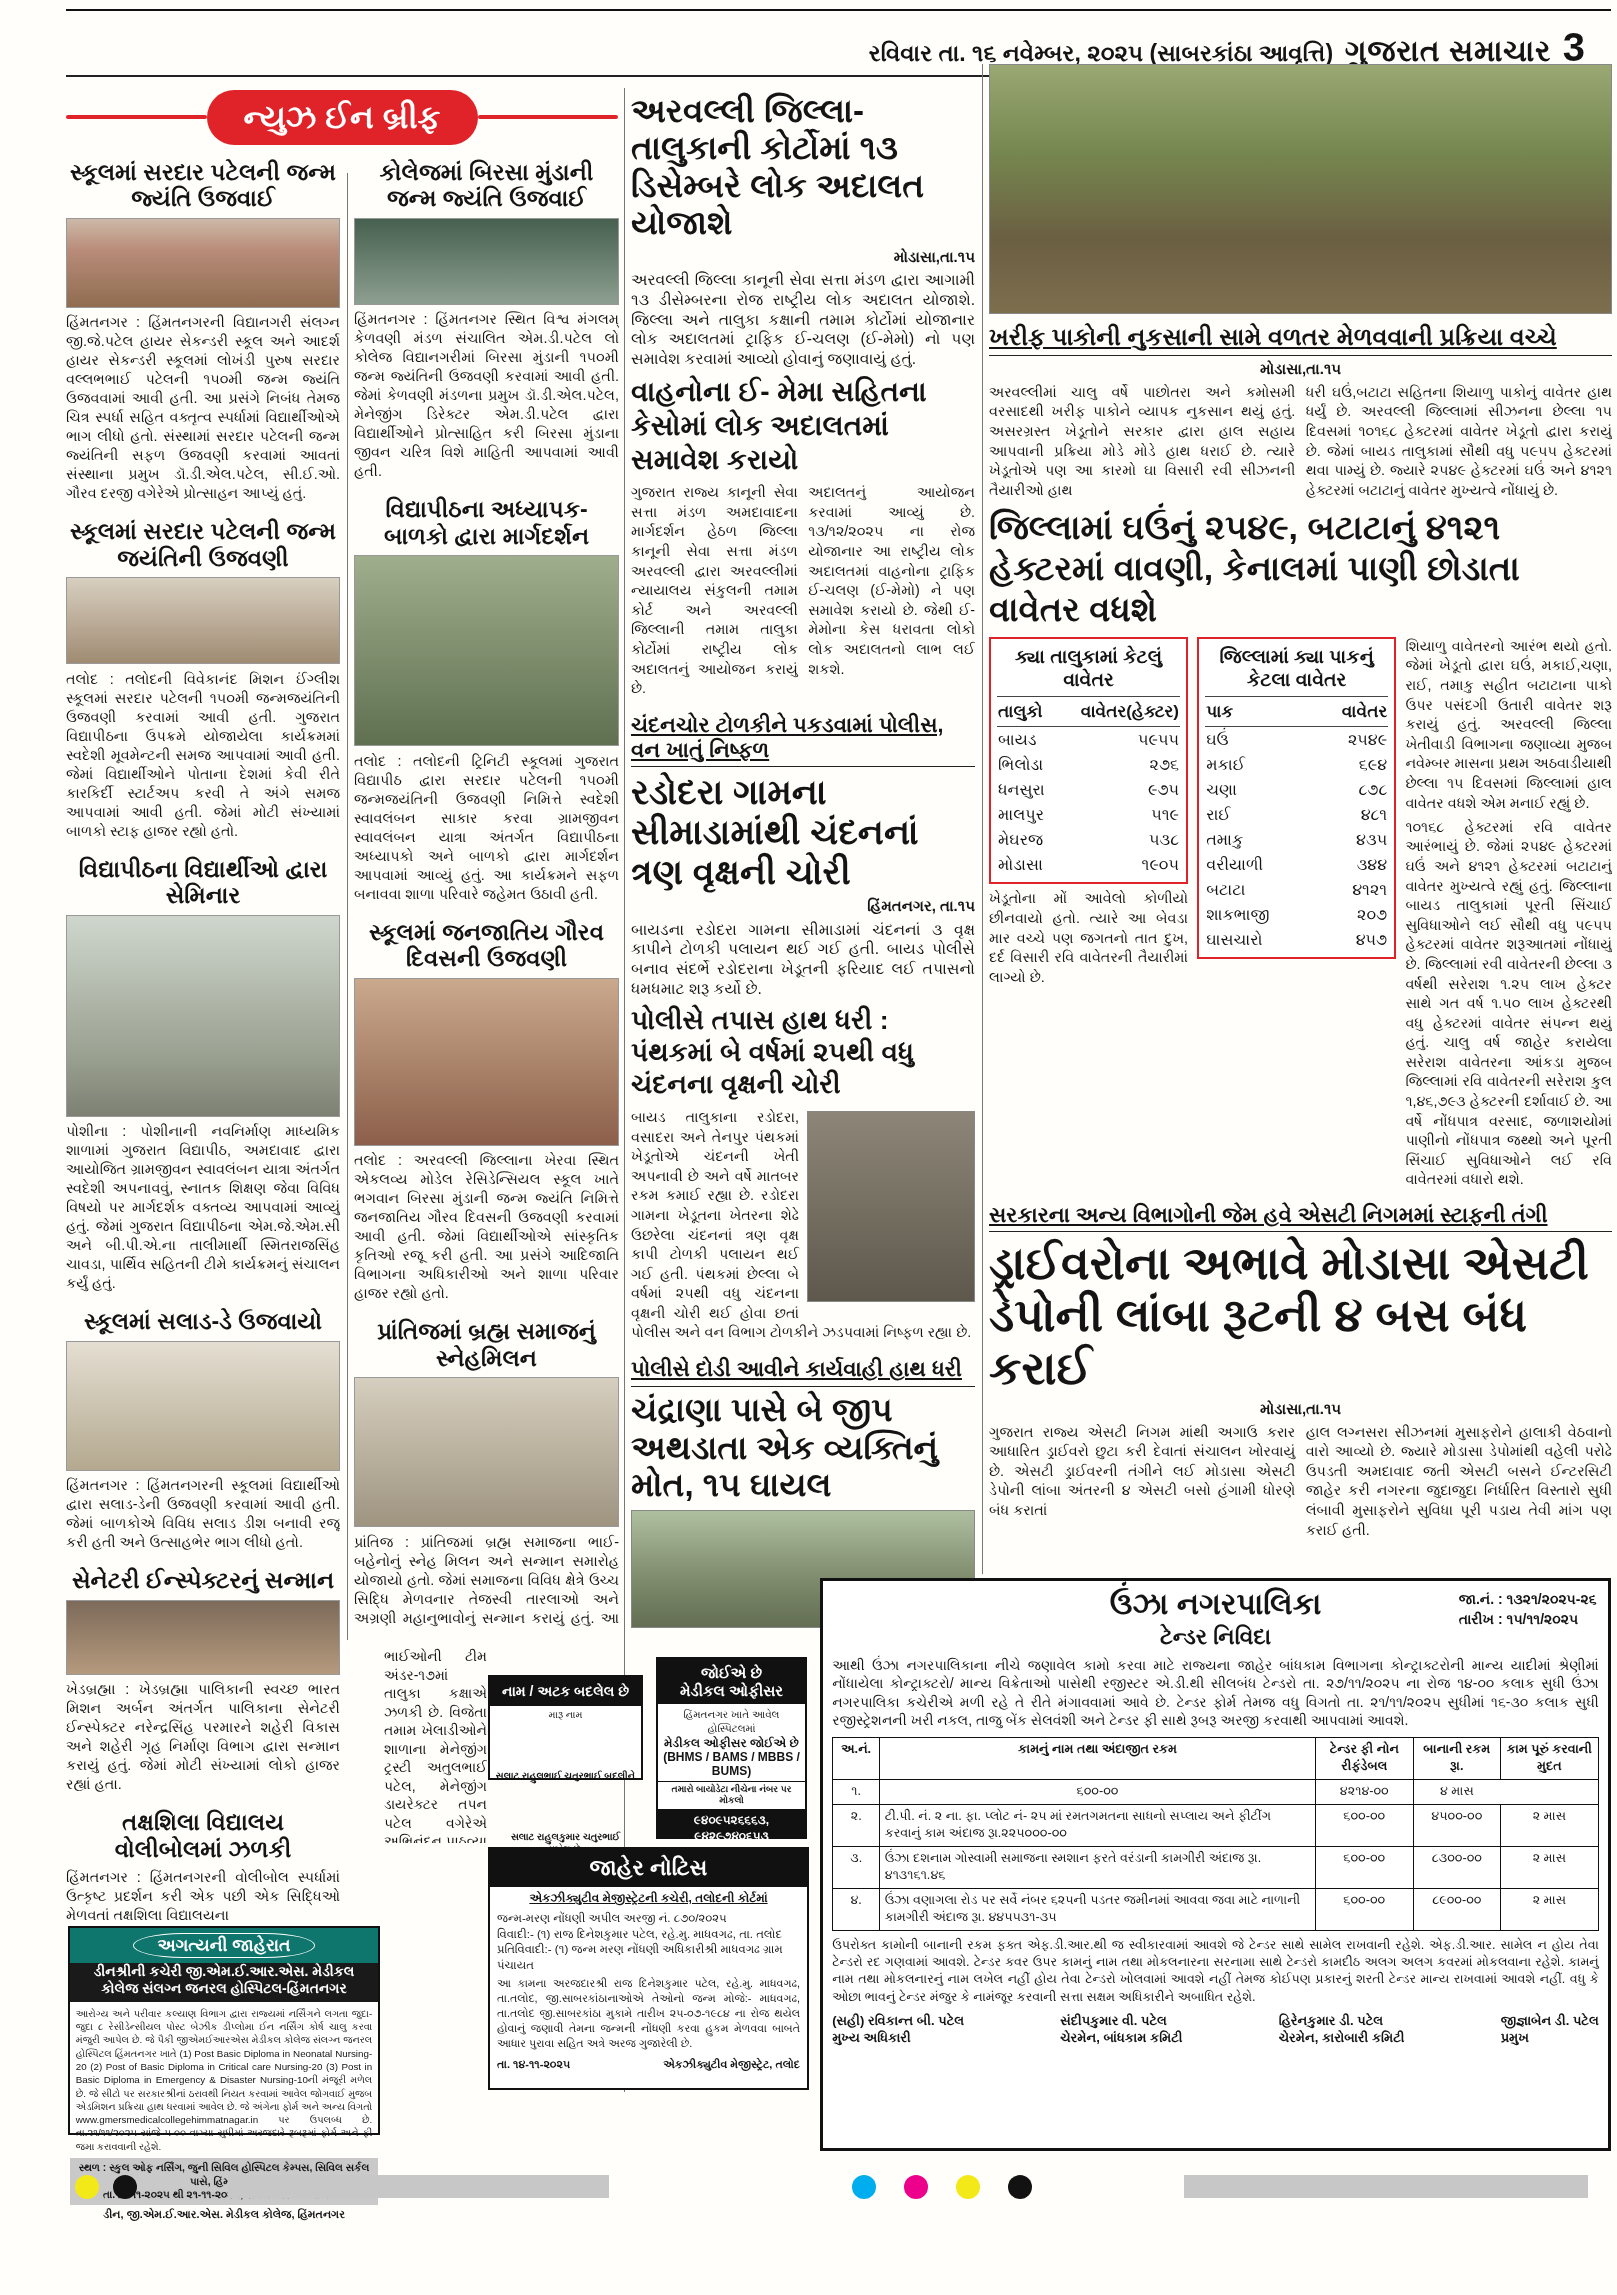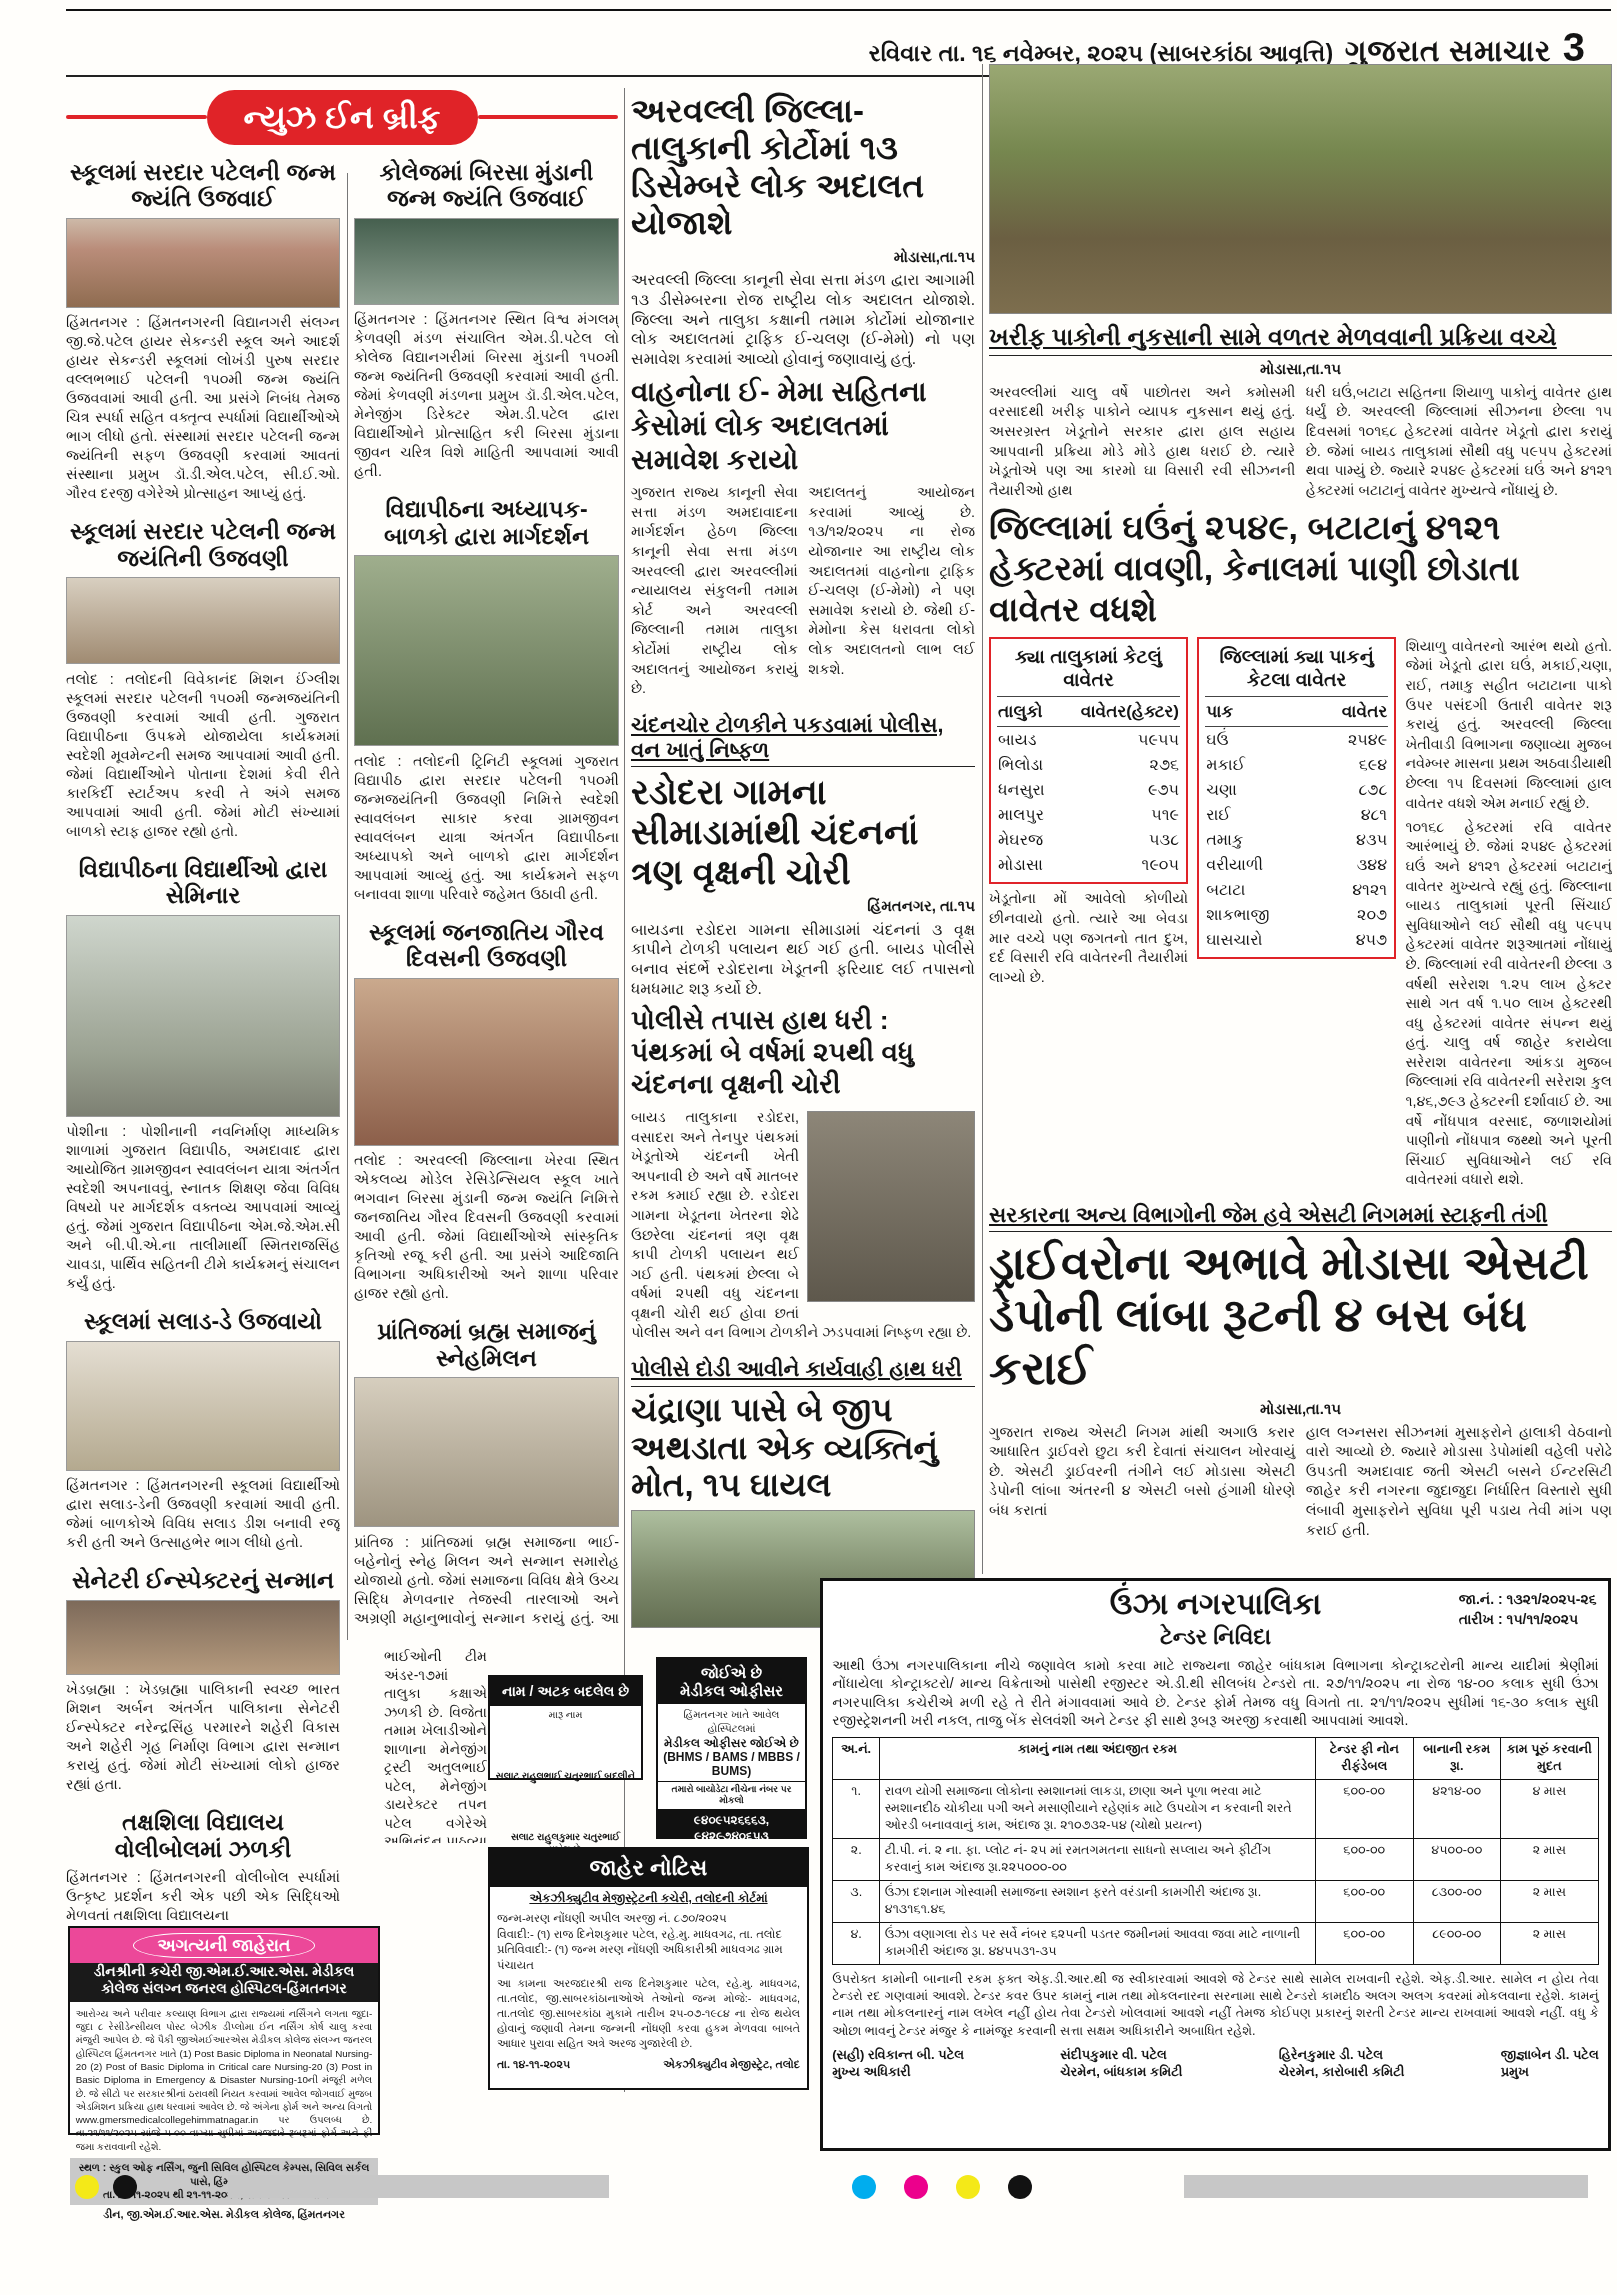--- a/index.html
+++ b/index.html
@@ -45,21 +45,21 @@
   .redtable .tt { font-size:19px; font-weight:900; text-align:center; line-height:1.2; padding:2.3px 0 4.6px 0; border-bottom:1.2px solid #444; }
   .redtable .th { display:flex; justify-content:space-between; font-size:17px; font-weight:900; padding:4.6px 1.2px; border-bottom:1.2px solid #444; }
   .redtable .tr { display:flex; justify-content:space-between; font-size:16px; padding:3.5px 1.2px; }
 
   .photo { background:#ccc; }
 
   
   .adbox { position:absolute; border:2.3px solid #111; background:#fff; }
   .adbox .bhead { background:#111; color:#fff; text-align:center; font-weight:900; padding:5.8px 3.5px; }
   .gmers { left:68px; top:1926px; width:312px; height:209px; border:2.9px solid #111; }
-  .gmers .gbanner { background:#ec4899; color:#fff; text-align:center; padding:4.6px; }
+  .gmers .gbanner { background:#0f766e; color:#fff; text-align:center; padding:4.6px; }
   .gmers .gbanner .oval { display:inline-block; border:1.2px solid #fff; border-radius:50% / 90%; padding:1.2px 23px; font-size:17.3px; font-weight:900; }
   .gmers .gtitle { background:#1a1a1a; color:#fff; text-align:center; font-size:14px; font-weight:900; padding:0 3.5px 4.6px 3.5px; line-height:1.25; }
   .gmers .gbody { font-size:9.8px; line-height:13.3px; padding:4.6px 5.8px; text-align:justify; }
   .gmers .ghl { background:#c9c9c9; font-size:10.4px; font-weight:bold; text-align:center; padding:3.5px; line-height:1.3; }
   .gmers .gfoot { font-size:11px; font-weight:900; text-align:center; padding:2.9px; }
 
   .namead { left:488px; top:1675px; width:155px; height:105px; border:2.3px double #111; }
   .namead .bhead { font-size:14px; }
   .namead .nbody { font-size:9.8px; line-height:12.7px; text-align:center; padding:3.5px 2.3px; }
   .namead .strong { font-weight:900;margin-top:48px; }
@@ -422,21 +422,20 @@
     <div class="ttable">
       <div class="row hrow">
         <div class="cell">અ.નં.</div>
         <div class="cell">કામનું નામ તથા અંદાજીત રકમ</div>
         <div class="cell">ટેન્ડર ફી નોન રીફંડેબલ</div>
         <div class="cell">બાનાની રકમ રૂા.</div>
         <div class="cell">કામ પૂરું કરવાની મુદત</div>
       </div>
       <div class="row">
         <div class="cell num">૧.</div>
-        <div class="cell">રાવળ યોગી સમાજના લોકોના સ્મશાનમાં લાકડા, છાણા અને પૂળા ભરવા માટે સ્મશાનદીઠ ચોકીયા પગી અને મસાણીયાને રહેણાંક માટે ઉપયોગ ન કરવાની શરતે ઓરડી બનાવવાનું કામ, અંદાજ રૂા. ૨૧૦૭૩૨-૫૪ (ચોથો પ્રયત્ન)</div>
         <div class="cell num">૬૦૦-૦૦</div>
         <div class="cell num">૪૨૧૪-૦૦</div>
         <div class="cell num">૪ માસ</div>
       </div>
       <div class="row">
         <div class="cell num">૨.</div>
         <div class="cell">ટી.પી. નં. ૨ ના. ફા. પ્લોટ નં- ૨૫ માં રમતગમતના સાધનો સપ્લાય અને ફીટીંગ કરવાનું કામ અંદાજ રૂા.૨૨૫૦૦૦-૦૦</div>
         <div class="cell num">૬૦૦-૦૦</div>
         <div class="cell num">૪૫૦૦-૦૦</div>
         <div class="cell num">૨ માસ</div>

